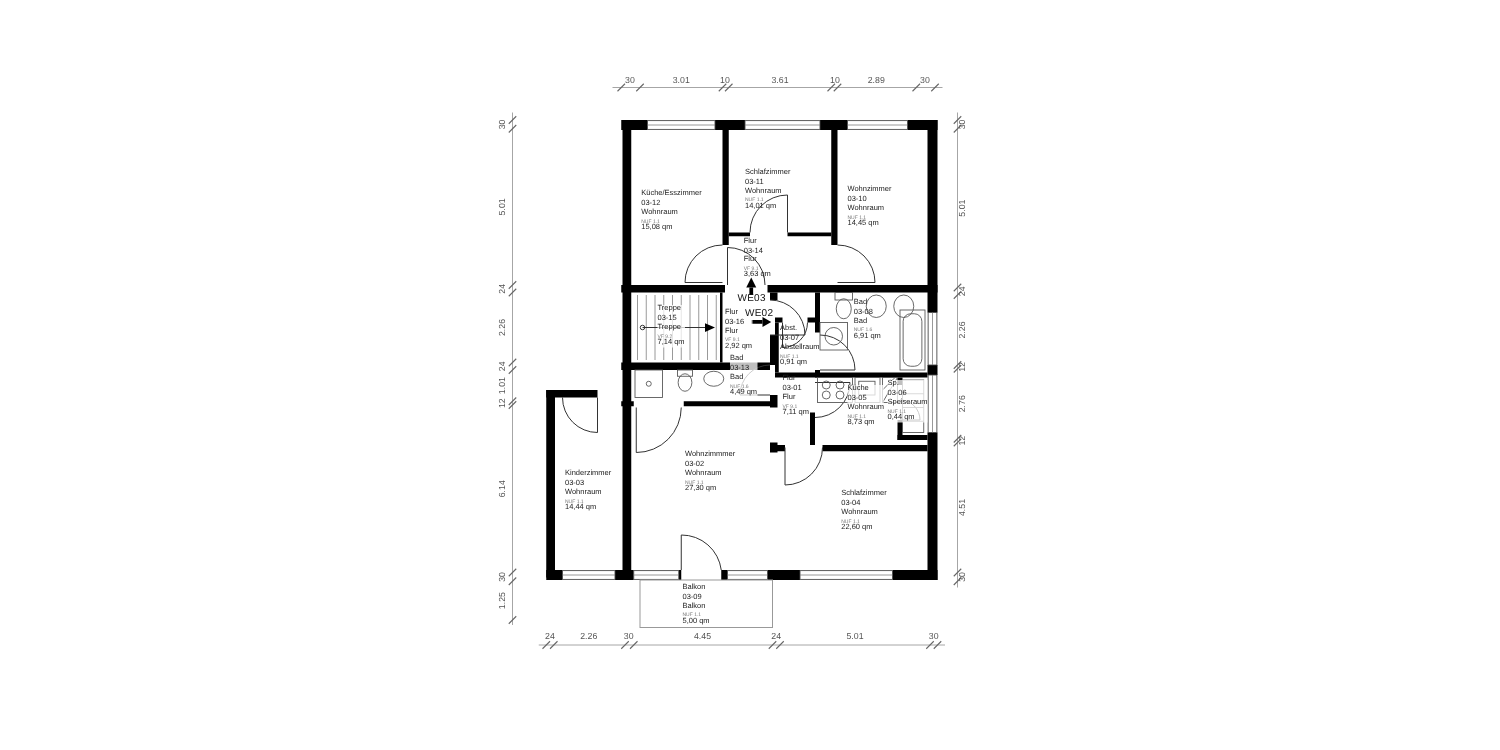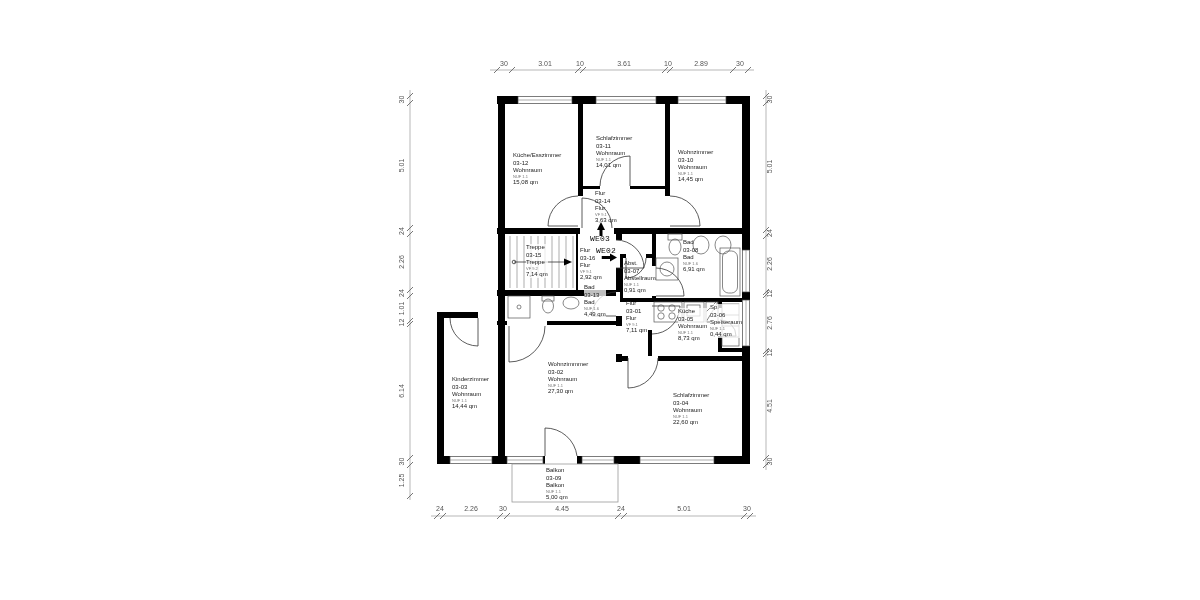--- a/index.html
+++ b/index.html
@@ -14,21 +14,21 @@
   .walk{stroke:#333;stroke-width:0.8;fill:none;}
   .fx{fill:none;stroke:#555;stroke-width:0.7;}
   .dimline{stroke:#999;stroke-width:0.7;}
   .tk{stroke:#666;stroke-width:0.9;}
   .dv{fill:#555;font-size:7px;font-family:"Liberation Sans",sans-serif;text-anchor:middle;}
   .arrowfill{fill:#000;}
   .balk{fill:#fff;stroke:#999;stroke-width:0.8;}
   .rl{position:absolute;font-size:6px;line-height:1.25;color:#222;white-space:nowrap;}
   .rl span{display:block;}
   .rl .code{font-size:4px;color:#777;line-height:1;}
-  .we{position:absolute;font-size:8px;color:#111;letter-spacing:0.2px;font-family:Liberation Mono, monospace;}
+  .we{position:absolute;font-size:8px;color:#111;letter-spacing:0.2px;}
 </style>
 </head>
 <body>
 
 <div class="stage">
 
 <svg width="1200" height="600" viewBox="0 0 1200 600">
 
   <g>
 

